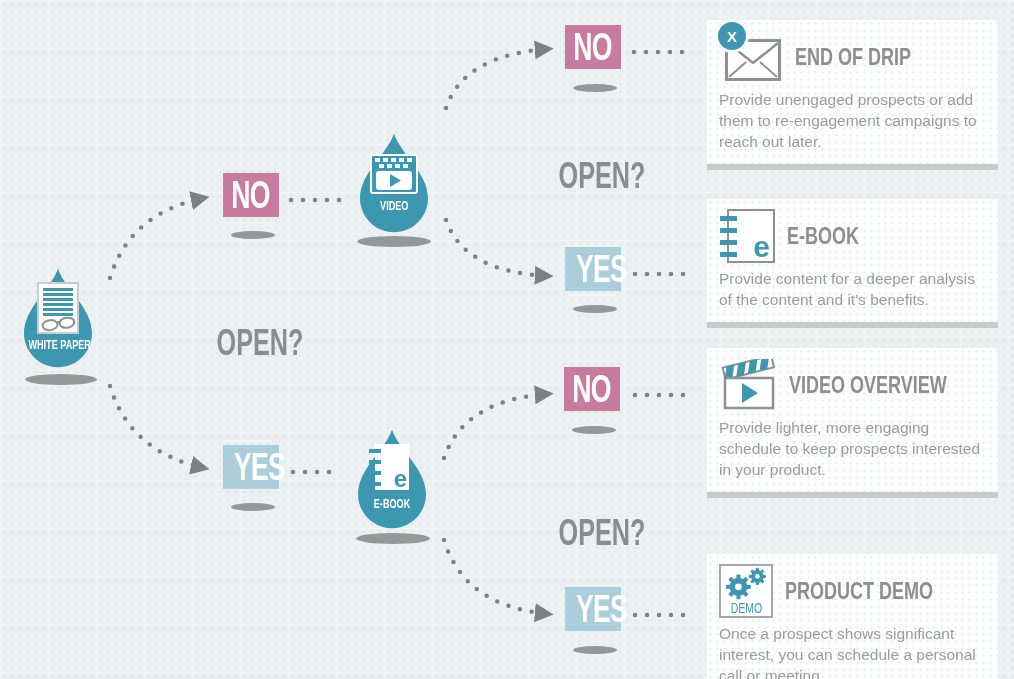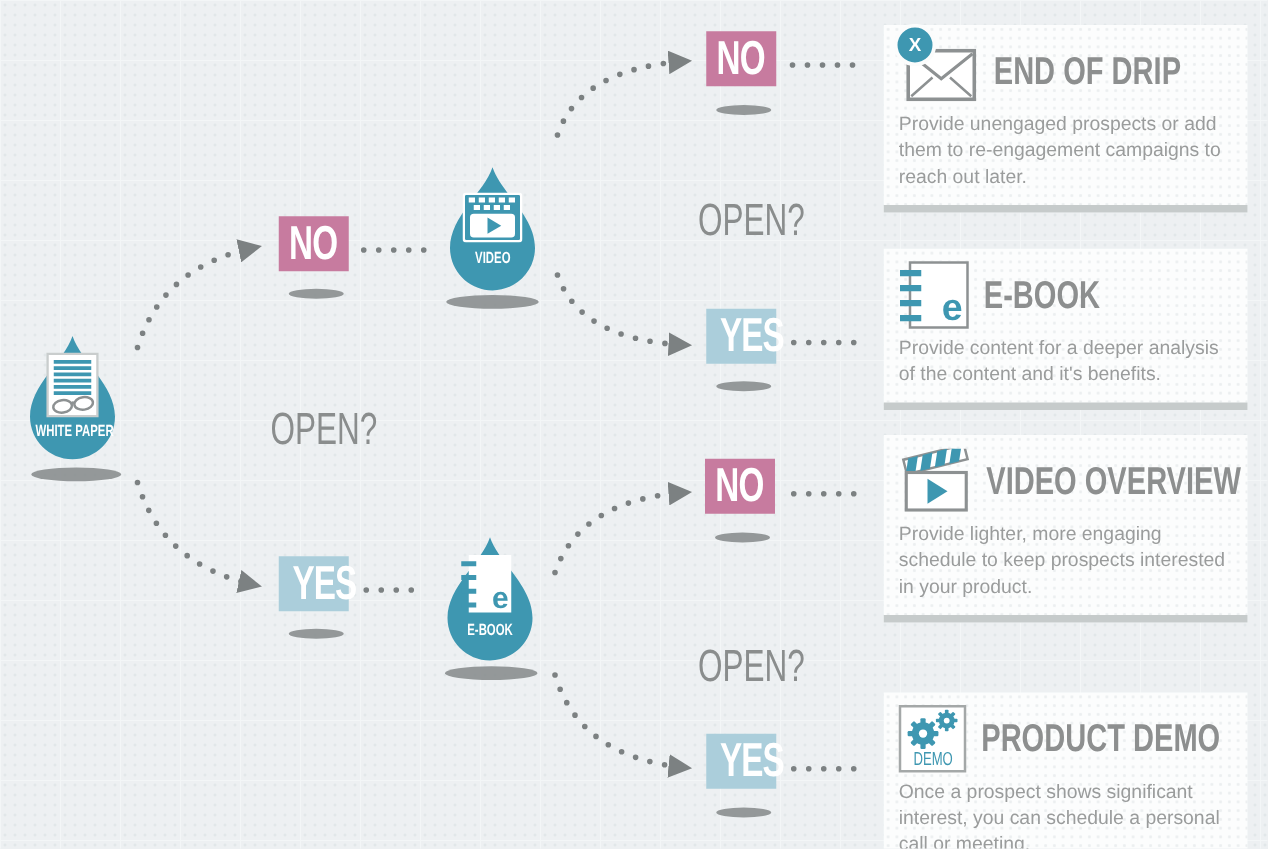--- a/index.html
+++ b/index.html
@@ -23,33 +23,33 @@
   .droplet{position:absolute;width:86px;height:102px;z-index:2;}
   .droplet .shape{position:absolute;left:0;top:0;width:100%;height:100%;}
   .drop-icon{position:absolute;z-index:2;}
   .drop-label{position:absolute;left:0;right:0;text-align:center;color:#fff;font-weight:bold;font-size:13px;z-index:3;}
 
   
   .decision{position:absolute;width:56px;height:44px;display:flex;align-items:center;justify-content:flex-start;z-index:2;}
   .decision .txt{color:#fff;font-weight:bold;font-size:38px;letter-spacing:-1px;}
   .no{background:#c77b9f;}
   .yes{background:#abcedb;}
-  .open{position:absolute;width:110px;text-align:center;color:#8a8d8d;font-weight:normal;font-size:36px;z-index:2;}
+  .open{position:absolute;width:110px;text-align:center;color:#8a8d8d;font-weight:bold;font-size:36px;z-index:2;}
 
   
   .card{
     position:absolute;left:707px;width:291px;box-sizing:border-box;
     background-color:#fcfdfd;
     background-image:radial-gradient(#eceff0 1px, transparent 1.3px);
     background-size:7px 7px;
     border-bottom:6px solid #c6cbcb;
     padding:10px 12px 12px;z-index:2;
   }
   .card-head{display:flex;align-items:center;gap:12px;height:54px;margin-bottom:5px;}
-  .card-title{color:#8d8f8f;font-weight:bold;font-size:31px;}
+  .card-title{color:#8d8f8f;font-weight:bold;font-size:24px;}
   .card-desc{color:#9a9c9c;font-size:15.5px;line-height:21px;}
 
   
   .env-wrap{position:relative;width:64px;height:48px;flex:none;}
   .badge{
     position:absolute;left:-4px;top:-14px;width:28px;height:28px;border-radius:50%;
     background:#3e97b1;border:3px solid #fbfcfc;display:flex;align-items:center;justify-content:center;
     color:#fff;font-weight:bold;font-size:15px;z-index:2;
   }
   .env-wrap svg{position:absolute;left:6px;bottom:0;}

